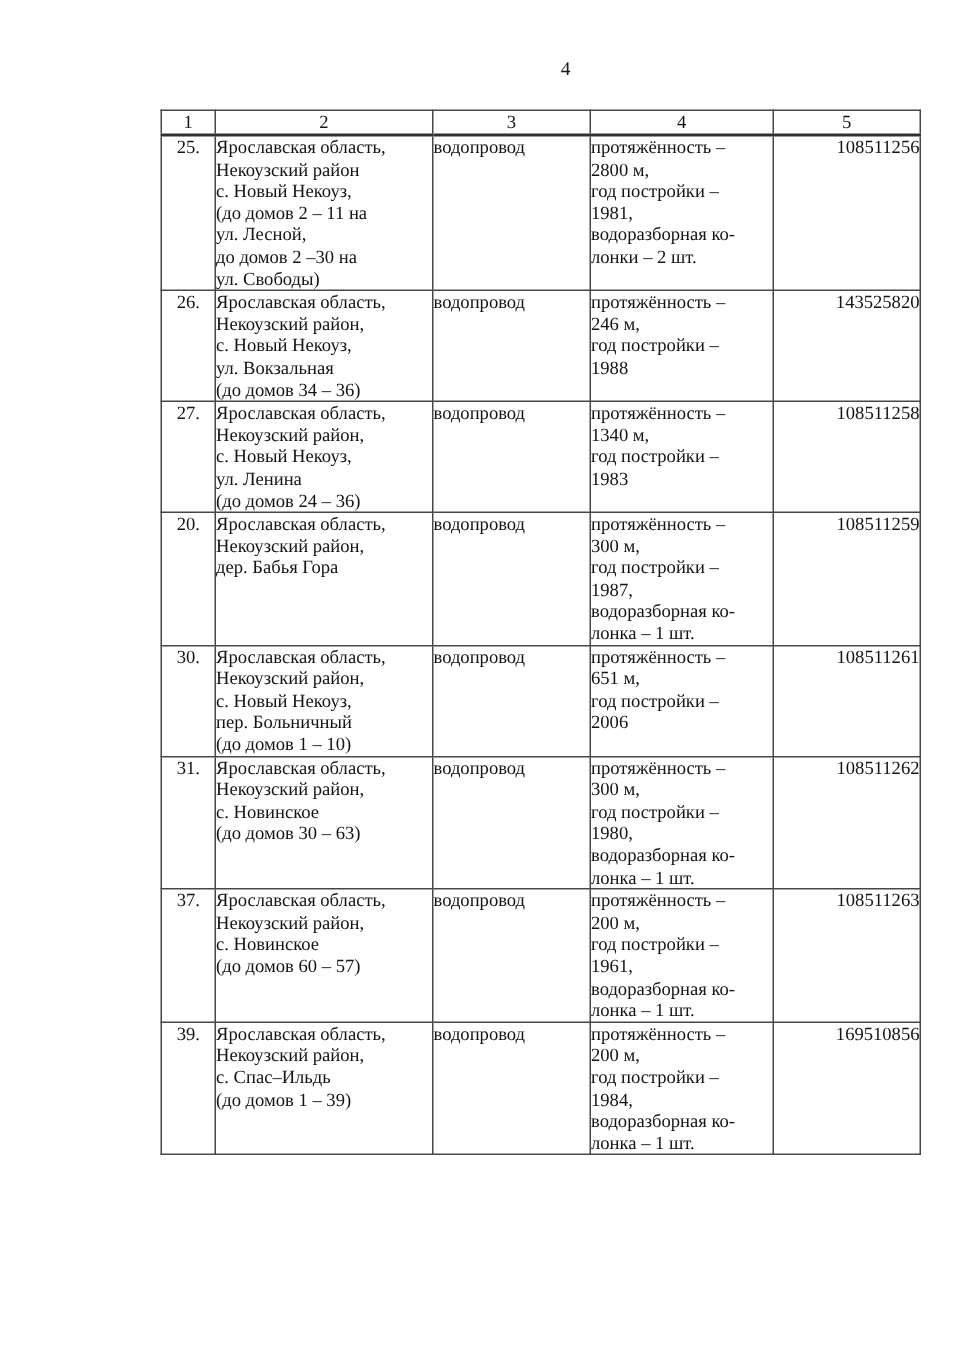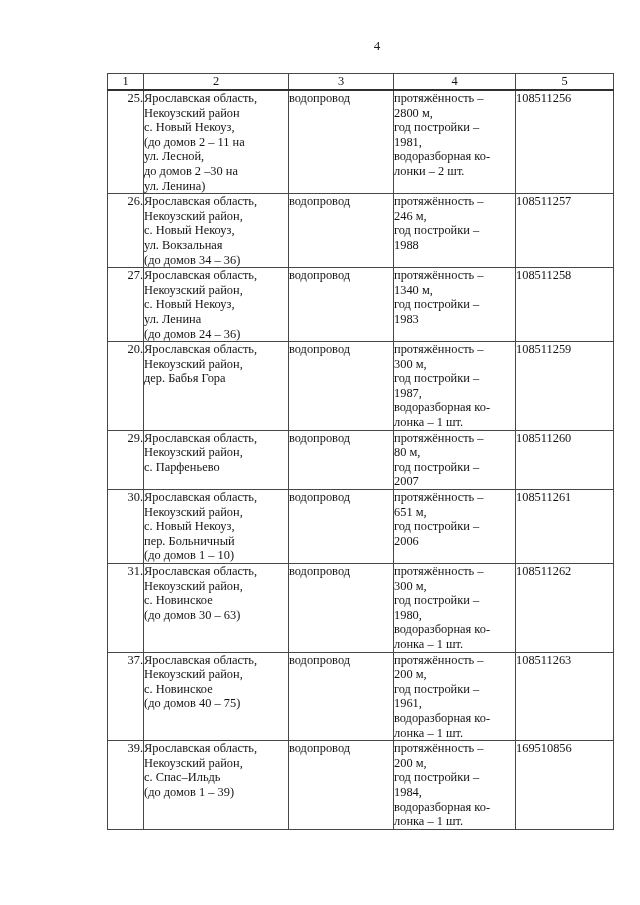--- a/index.html
+++ b/index.html
@@ -42,29 +42,29 @@
     line-height: 14.6px;
     color: #141414;
     padding: 0;
   }
   table.registry thead th {
     text-align: center;
     height: 15px;
     border-bottom: 2px solid #303030;
   }
   td.cell-num {
-    text-align: right;
+    text-align: center;
     padding-top: 1px;
   }
   td.cell-loc, td.cell-type, td.cell-chars {
     padding: 1px 3px 2px 5px;
     font-family: Liberation Serif, serif;
   }
   td.cell-reg {
-    text-align: left;
+    text-align: right;
     padding-top: 1px;
   }
   .line {
     white-space: nowrap;
   }
 </style>
 </head>
 <body>
 
 <div class="page-number">4</div>
@@ -89,21 +89,21 @@
   <tbody>
       <tr>
         <td class="cell-num">25.</td>
         <td class="cell-loc">
           <div class="line">Ярославская область,</div>
           <div class="line">Некоузский район</div>
           <div class="line">с. Новый Некоуз,</div>
           <div class="line">(до домов 2 – 11 на</div>
           <div class="line">ул. Лесной,</div>
           <div class="line">до домов 2 –30 на</div>
-          <div class="line">ул. Ленина)</div>
+          <div class="line">ул. Свободы)</div>
         </td>
         <td class="cell-type">водопровод</td>
         <td class="cell-chars">
           <div class="line">протяжённость –</div>
           <div class="line">2800 м,</div>
           <div class="line">год постройки –</div>
           <div class="line">1981,</div>
           <div class="line">водоразборная ко-</div>
           <div class="line">лонки – 2 шт.</div>
         </td>
@@ -118,21 +118,21 @@
           <div class="line">ул. Вокзальная</div>
           <div class="line">(до домов 34 – 36)</div>
         </td>
         <td class="cell-type">водопровод</td>
         <td class="cell-chars">
           <div class="line">протяжённость –</div>
           <div class="line">246 м,</div>
           <div class="line">год постройки –</div>
           <div class="line">1988</div>
         </td>
-        <td class="cell-reg">108511257</td>
+        <td class="cell-reg">143525820</td>
       </tr>
       <tr>
         <td class="cell-num">27.</td>
         <td class="cell-loc">
           <div class="line">Ярославская область,</div>
           <div class="line">Некоузский район,</div>
           <div class="line">с. Новый Некоуз,</div>
           <div class="line">ул. Ленина</div>
           <div class="line">(до домов 24 – 36)</div>
         </td>
@@ -157,36 +157,20 @@
           <div class="line">протяжённость –</div>
           <div class="line">300 м,</div>
           <div class="line">год постройки –</div>
           <div class="line">1987,</div>
           <div class="line">водоразборная ко-</div>
           <div class="line">лонка – 1 шт.</div>
         </td>
         <td class="cell-reg">108511259</td>
       </tr>
       <tr>
-        <td class="cell-num">29.</td>
-        <td class="cell-loc">
-          <div class="line">Ярославская область,</div>
-          <div class="line">Некоузский район,</div>
-          <div class="line">с. Парфеньево</div>
-        </td>
-        <td class="cell-type">водопровод</td>
-        <td class="cell-chars">
-          <div class="line">протяжённость –</div>
-          <div class="line">80 м,</div>
-          <div class="line">год постройки –</div>
-          <div class="line">2007</div>
-        </td>
-        <td class="cell-reg">108511260</td>
-      </tr>
-      <tr>
         <td class="cell-num">30.</td>
         <td class="cell-loc">
           <div class="line">Ярославская область,</div>
           <div class="line">Некоузский район,</div>
           <div class="line">с. Новый Некоуз,</div>
           <div class="line">пер. Больничный</div>
           <div class="line">(до домов 1 – 10)</div>
         </td>
         <td class="cell-type">водопровод</td>
         <td class="cell-chars">
@@ -215,21 +199,21 @@
           <div class="line">лонка – 1 шт.</div>
         </td>
         <td class="cell-reg">108511262</td>
       </tr>
       <tr>
         <td class="cell-num">37.</td>
         <td class="cell-loc">
           <div class="line">Ярославская область,</div>
           <div class="line">Некоузский район,</div>
           <div class="line">с. Новинское</div>
-          <div class="line">(до домов 40 – 75)</div>
+          <div class="line">(до домов 60 – 57)</div>
         </td>
         <td class="cell-type">водопровод</td>
         <td class="cell-chars">
           <div class="line">протяжённость –</div>
           <div class="line">200 м,</div>
           <div class="line">год постройки –</div>
           <div class="line">1961,</div>
           <div class="line">водоразборная ко-</div>
           <div class="line">лонка – 1 шт.</div>
         </td>

